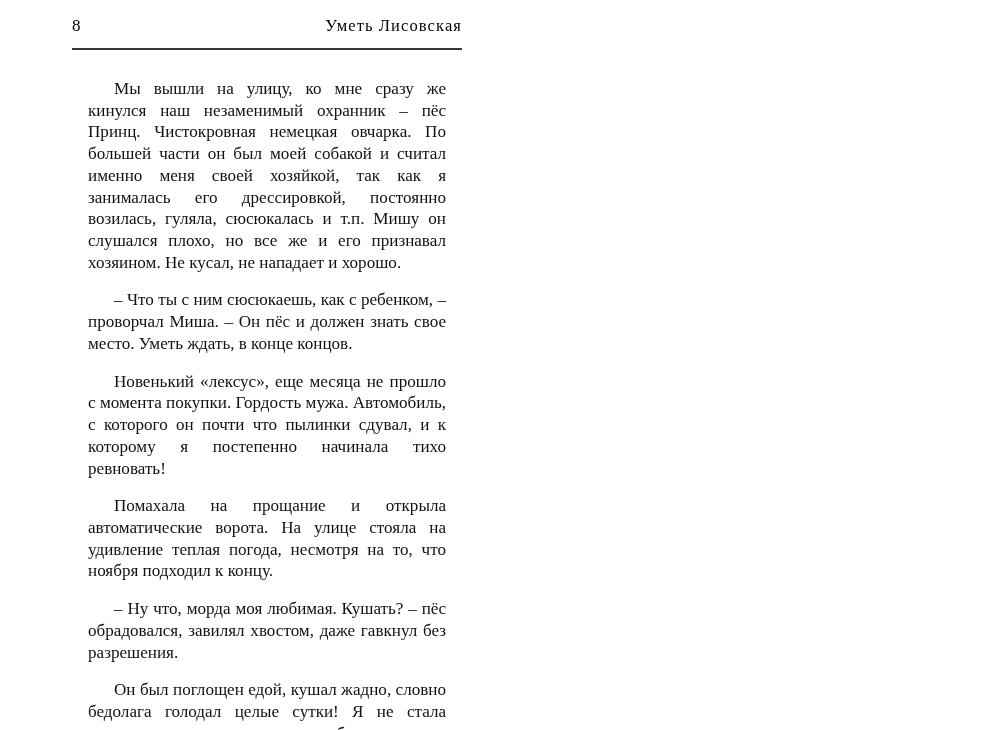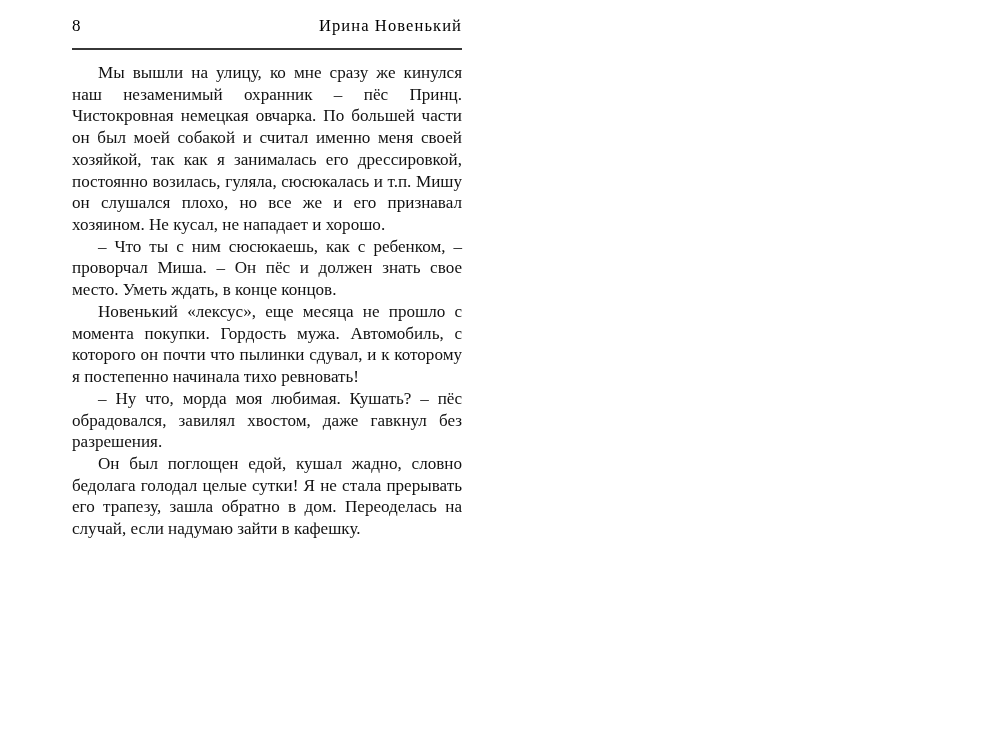--- a/index.html
+++ b/index.html
@@ -72,50 +72,51 @@
     text-align: justify;
     text-justify: inter-word;
     -webkit-hyphens: none;
     hyphens: none;
     word-spacing: 0px;
     color: #111111;
   }
   .page-left  .column { left: 72px;  width: 390px; }
 
   .column p {
-    margin: 0;
+    margin: 16px;
     text-indent: 26px;
     text-align: justify;
   }
   
   .column p { text-align-last: left; }
 
   
   #spread {
     -webkit-font-smoothing: antialiased;
   }
 </style>
 </head>
 <body>
 
 <div id="spread">
 
   <div class="page page-left">
 
     <div class="runhead">
       <span class="folio">8</span>
-      <span class="title">Ирина Новенький</span>
+      <span class="title">Уметь Лисовская</span>
     </div>
 
     <div class="rule"></div>
 
     <div class="column">
       <p>Мы вышли на улицу, ко мне сразу же кинулся наш незаменимый охранник – пёс Принц. Чистокровная немецкая овчарка. По большей части он был моей собакой и считал именно меня своей хозяйкой, так как я занималась его дрессировкой, постоянно возилась, гуляла, сюсюкалась и т.п. Мишу он слушался плохо, но все же и его признавал хозяином. Не кусал, не нападает и хорошо.</p>
       <p>– Что ты с ним сюсюкаешь, как с ребенком, – проворчал Миша. – Он пёс и должен знать свое место. Уметь ждать, в конце концов.</p>
       <p>Новенький «лексус», еще месяца не прошло с момента покупки. Гордость мужа. Автомобиль, с которого он почти что пылинки сдувал, и к которому я постепенно начинала тихо ревновать!</p>
+      <p>Помахала на прощание и открыла автоматические ворота. На улице стояла на удивление теплая погода, несмотря на то, что ноября подходил к концу.</p>
       <p>– Ну что, морда моя любимая. Кушать? – пёс обрадовался, завилял хвостом, даже гавкнул без разрешения.</p>
       <p>Он был поглощен едой, кушал жадно, словно бедолага голодал целые сутки! Я не стала прерывать его трапезу, зашла обратно в дом. Переоделась на случай, если надумаю зайти в кафешку.</p>
 
     </div>
   </div>
 
   <div class="page page-right">
 
     
 

